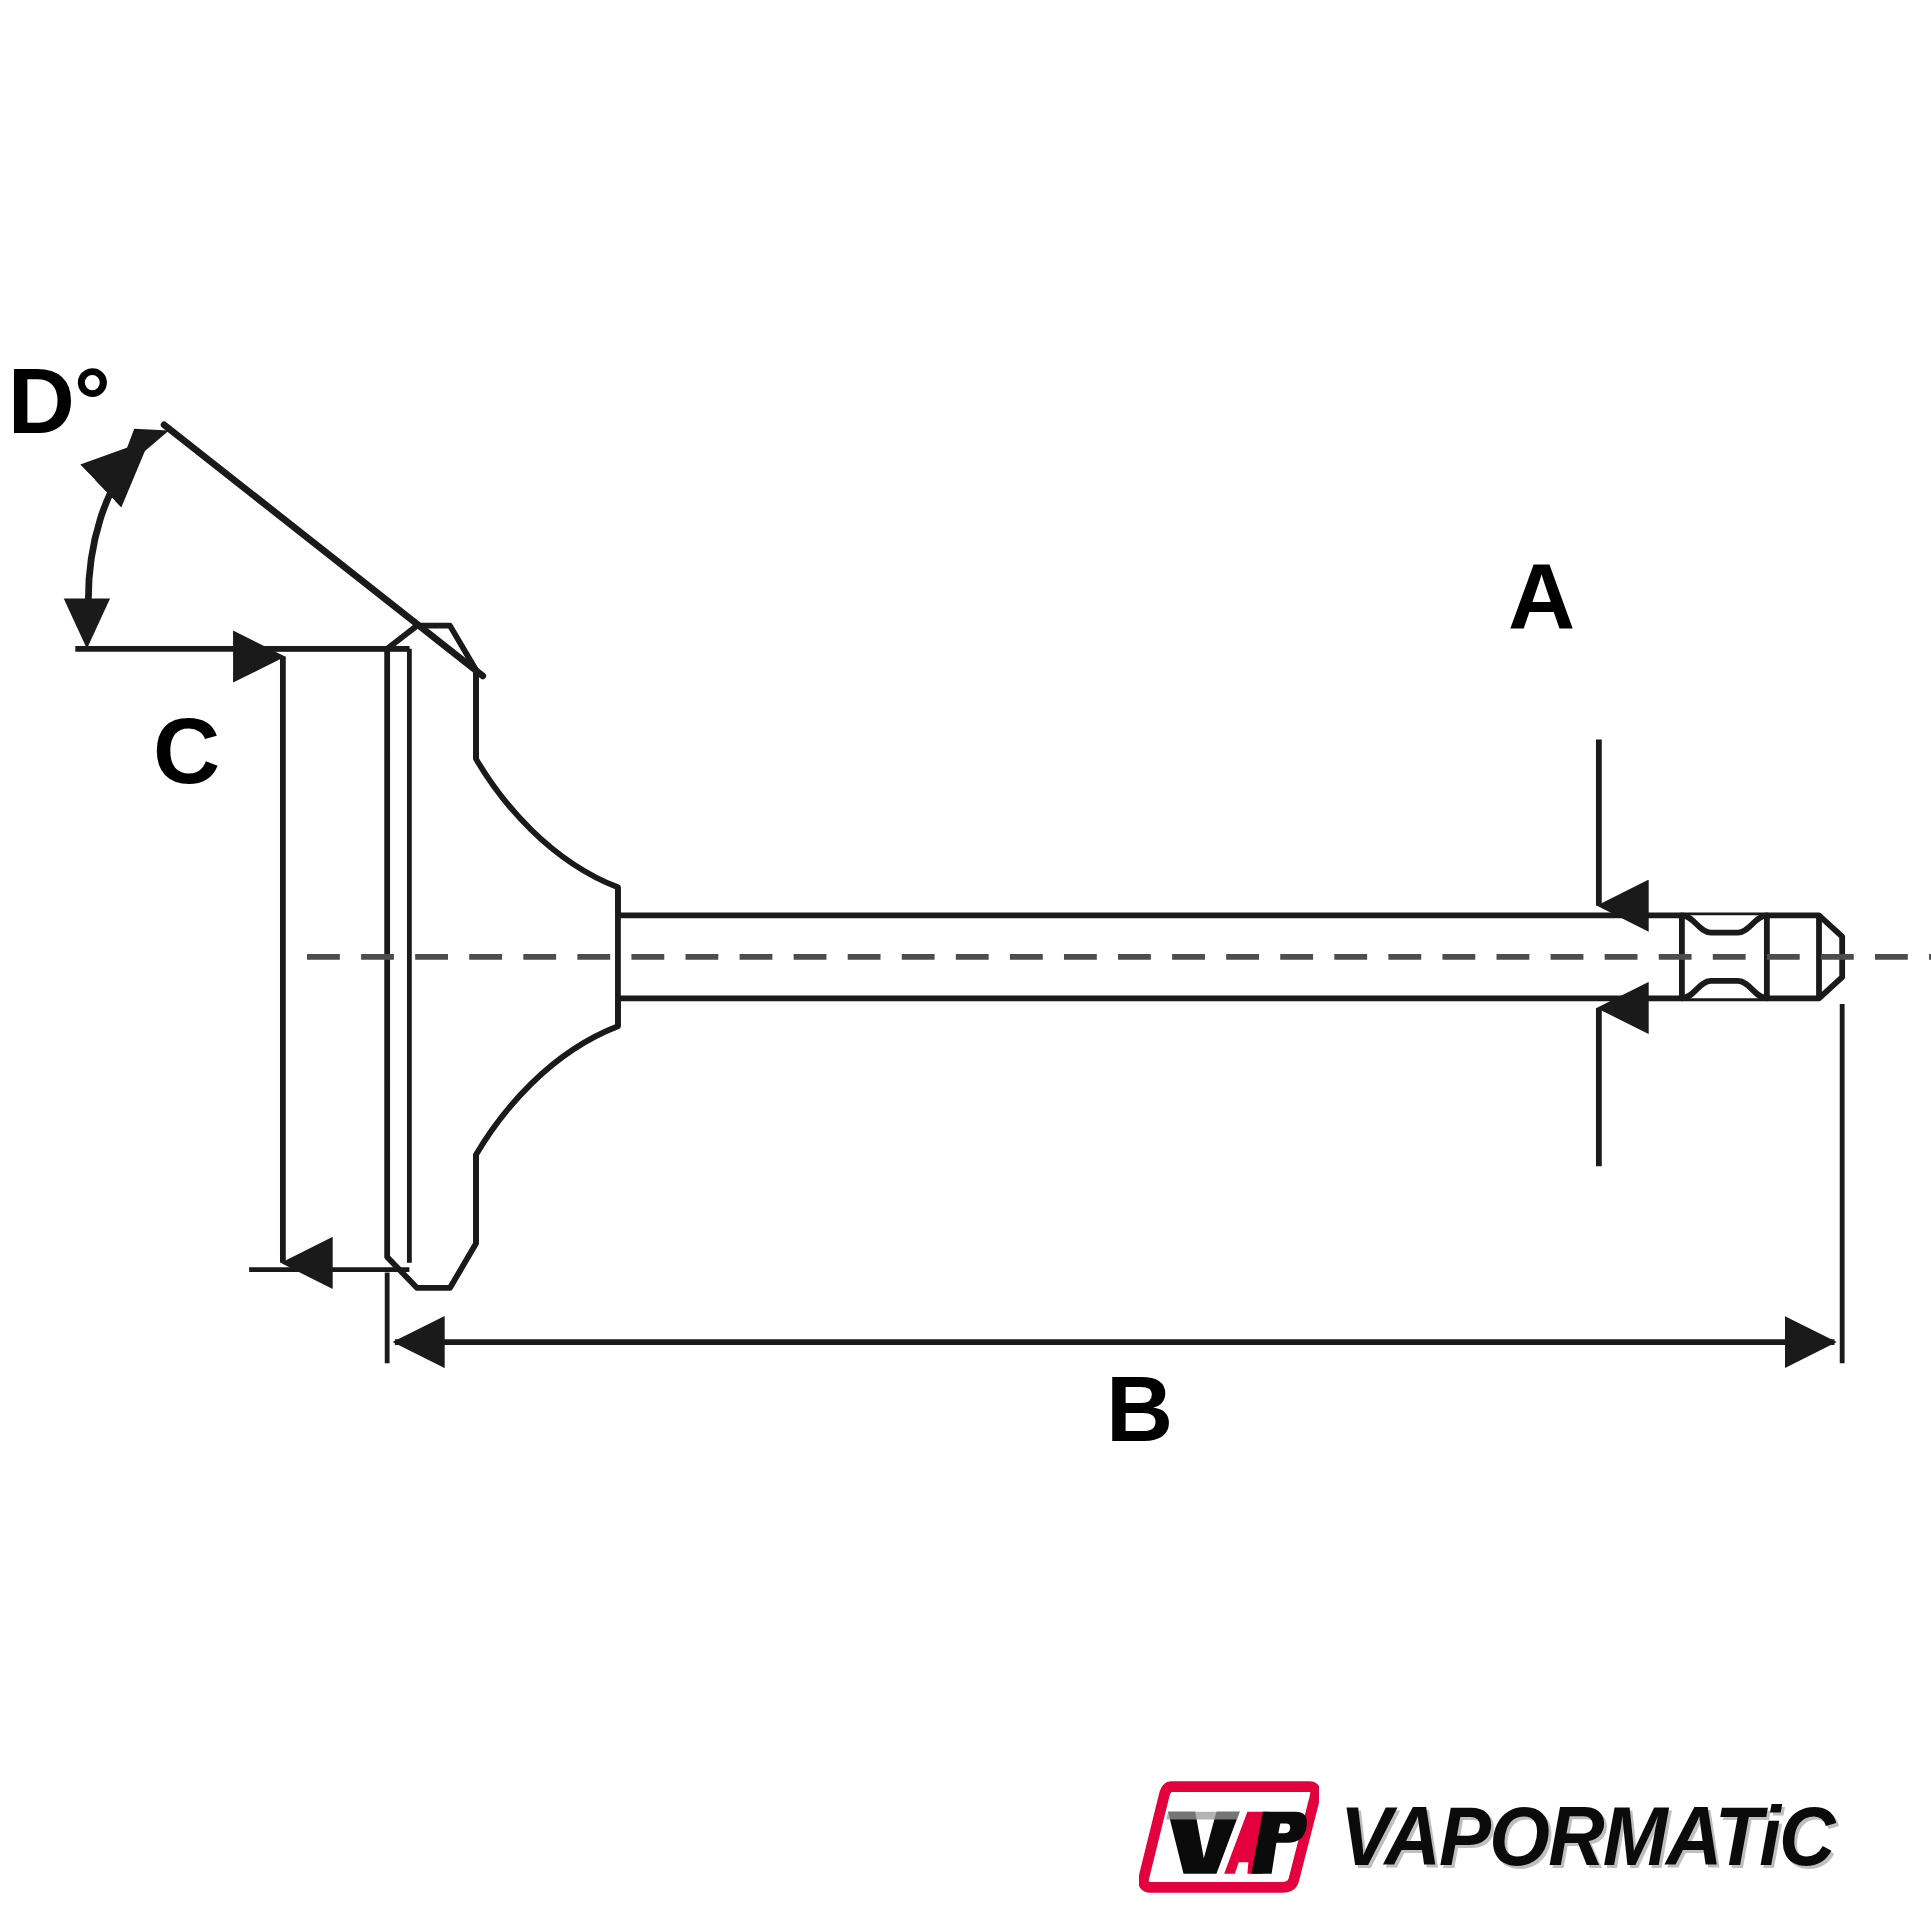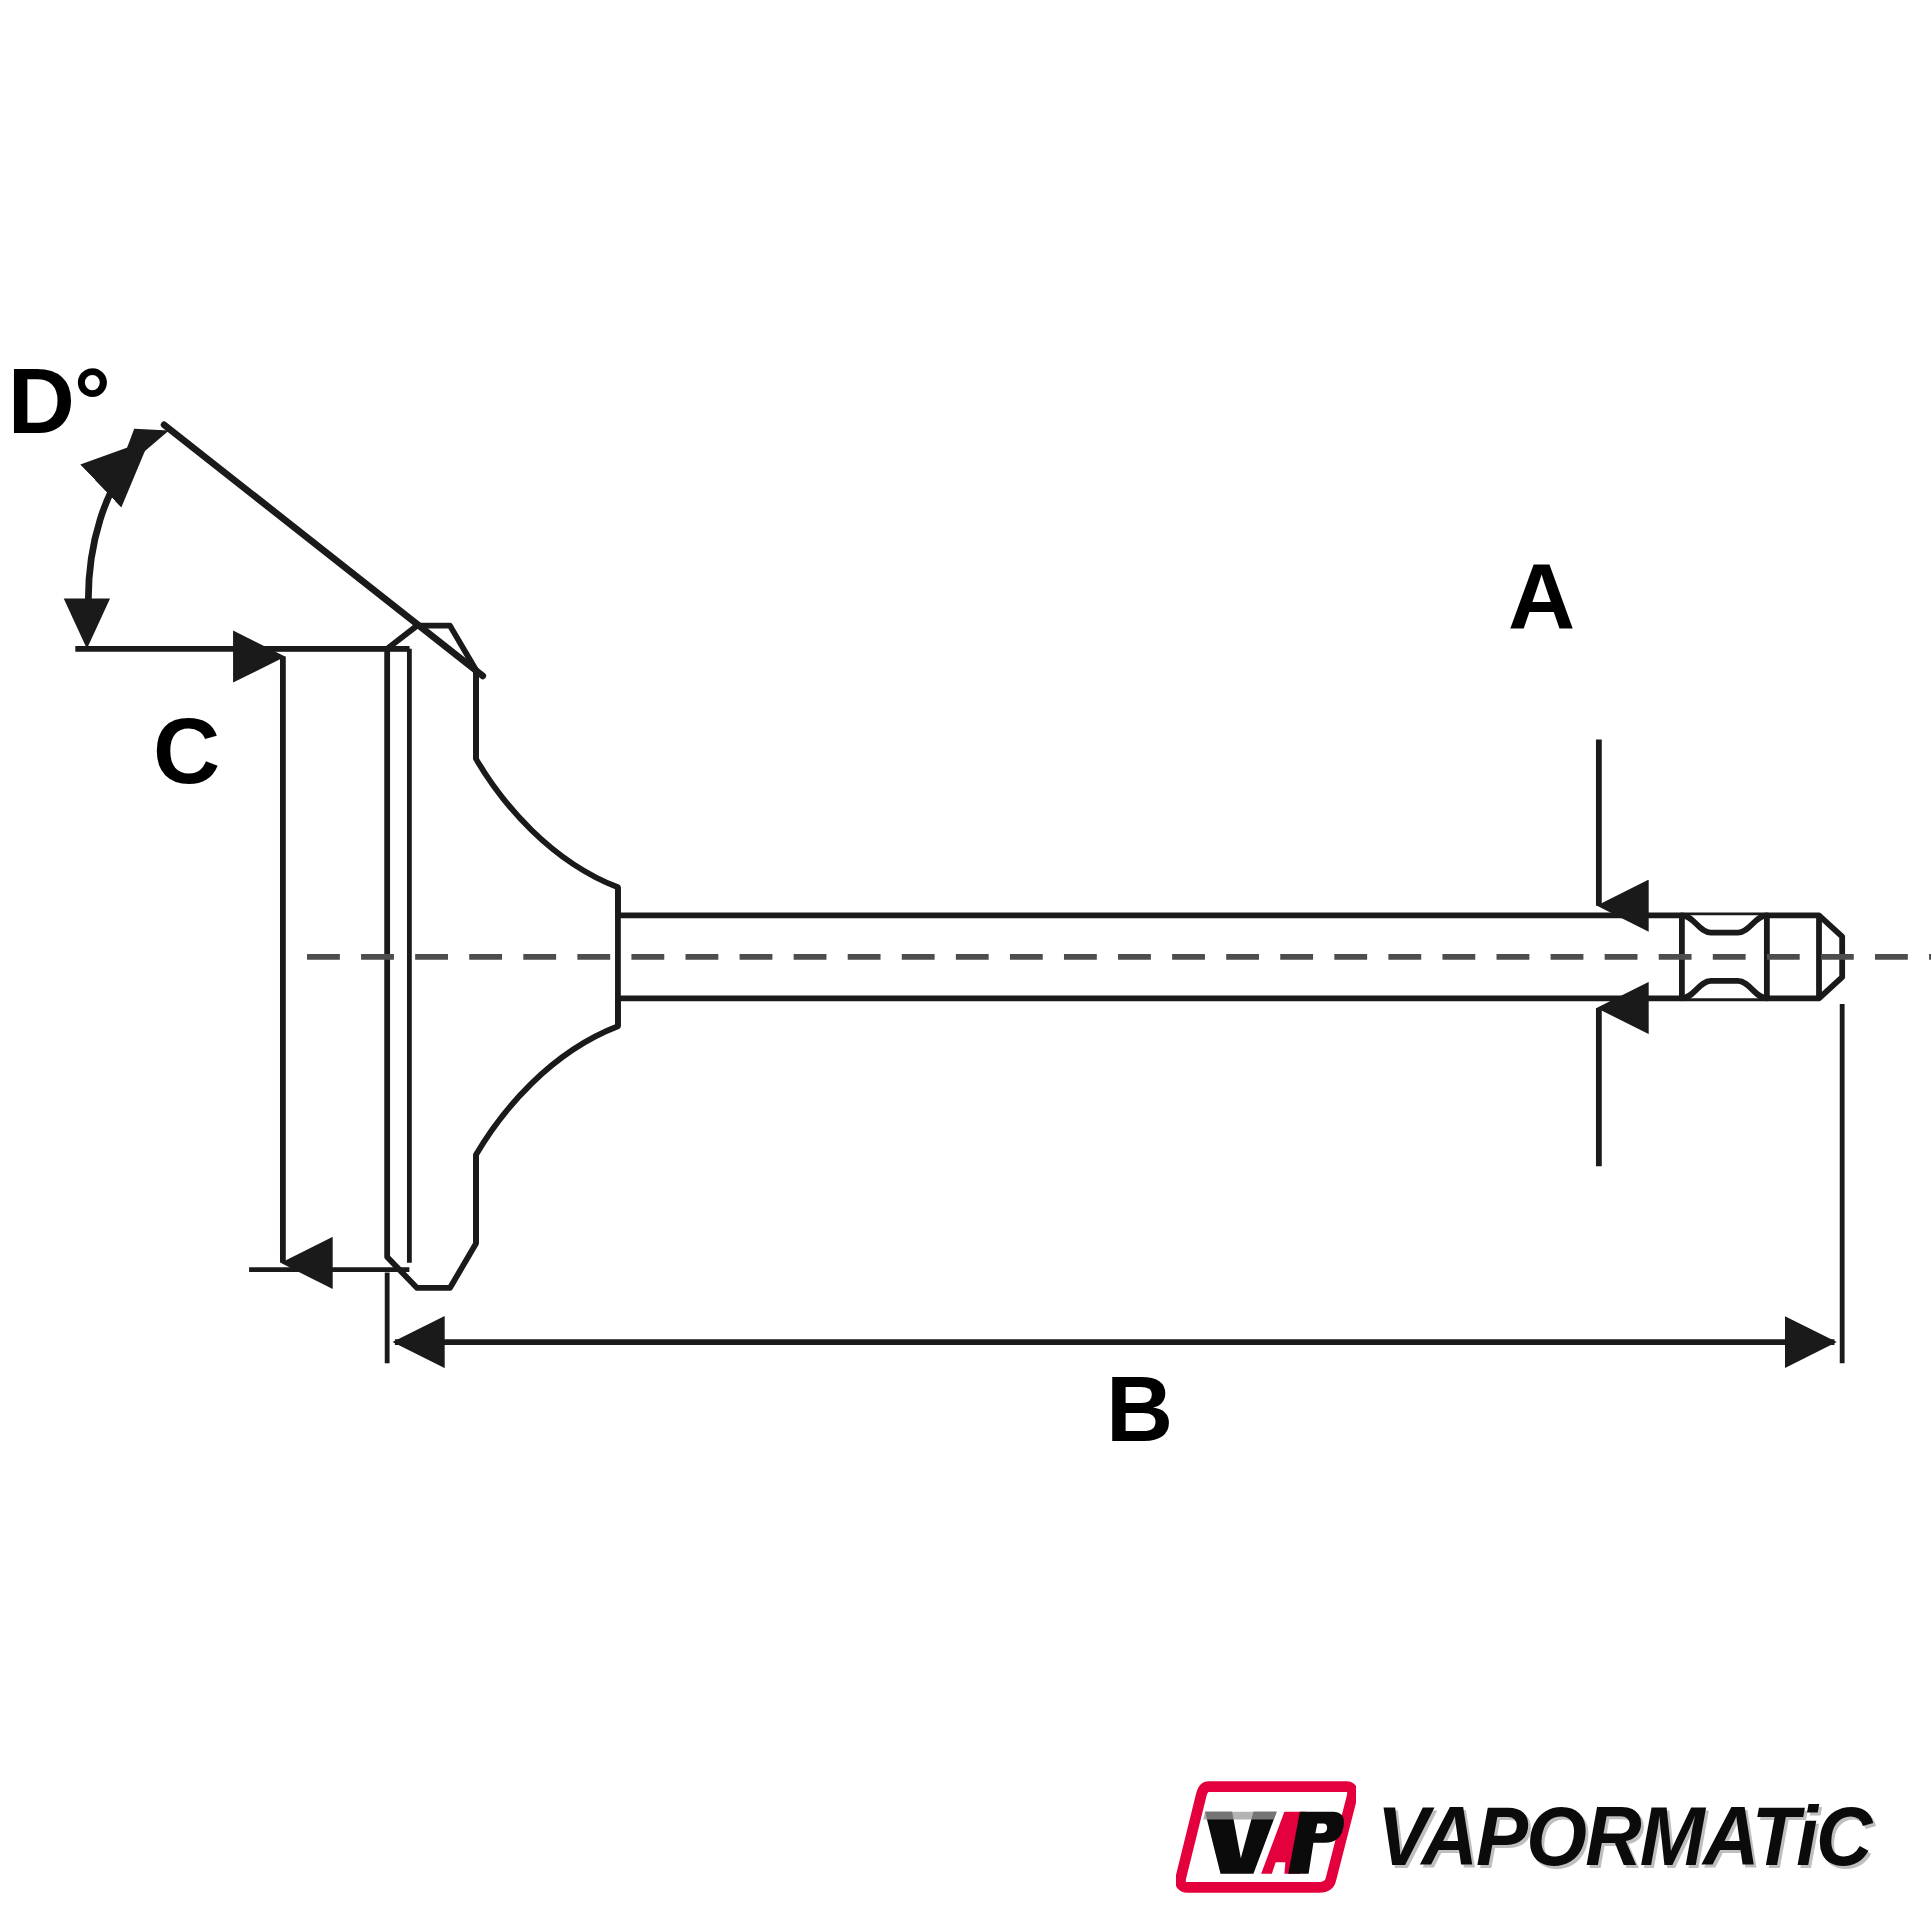--- a/index.html
+++ b/index.html
@@ -46,21 +46,20 @@
   
   #logo {
     position: absolute;
     left: 1139px;
     top: 1769px;
     width: 763px;
     height: 135px;
     display: flex;
     align-items: center;
     gap: 21px;
-    justify-content: flex-end;
   }
   #logo-badge {
     position: relative;
     width: 180px;
     height: 120px;
     flex: 0 0 auto;
   }
   #logo-badge svg { display: block; }
   #logo-wordmark {
     font-family: "Liberation Sans", sans-serif;

